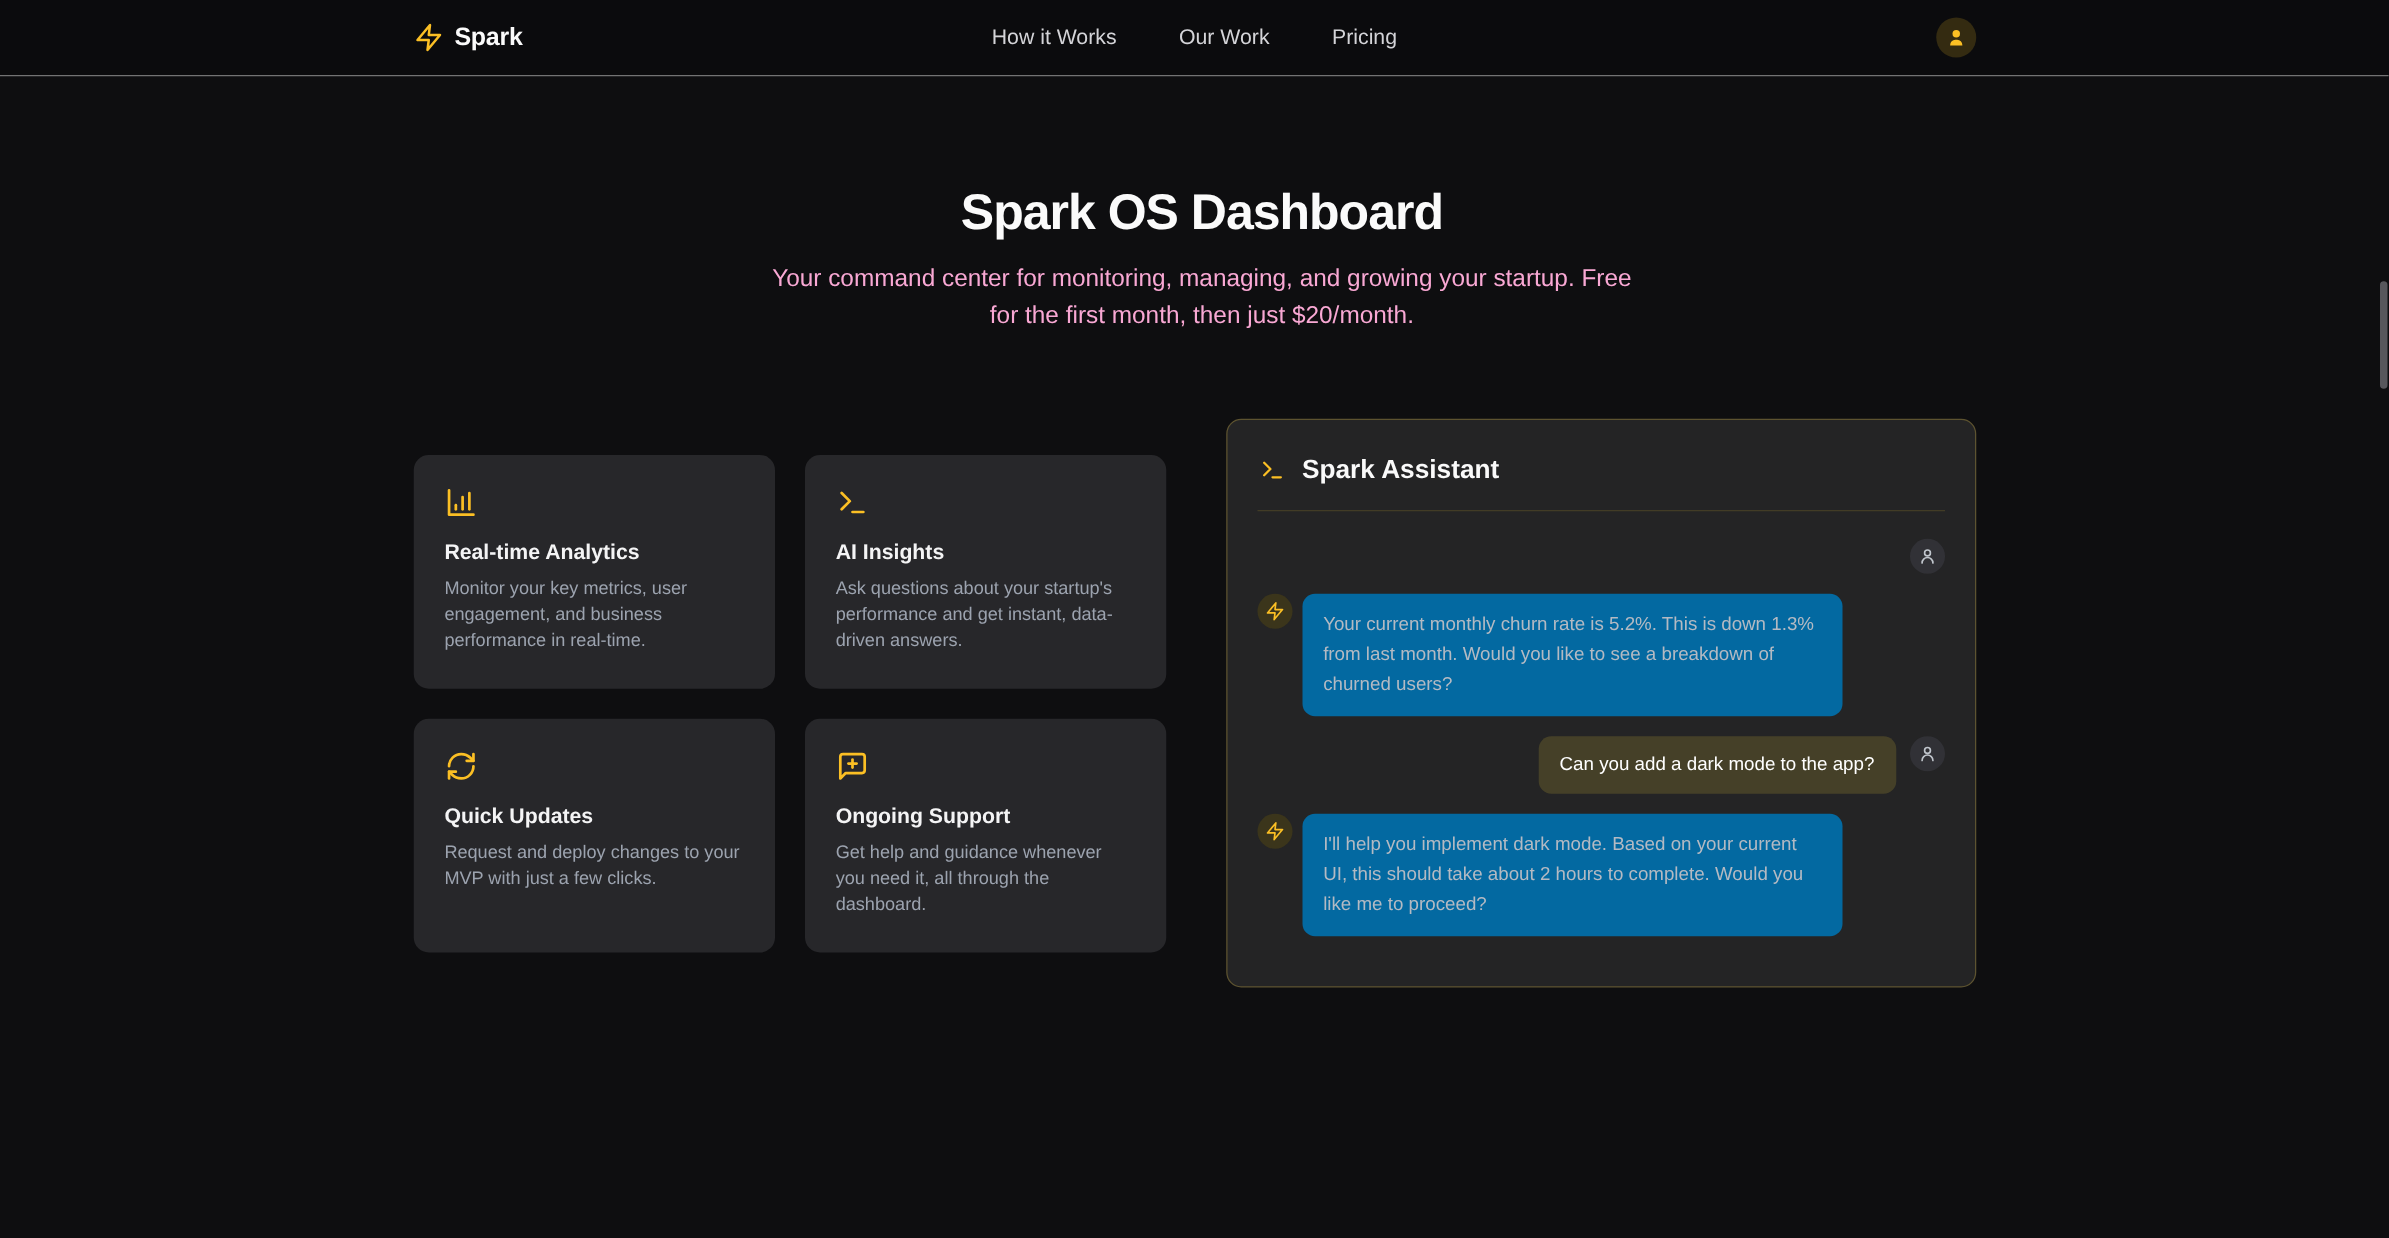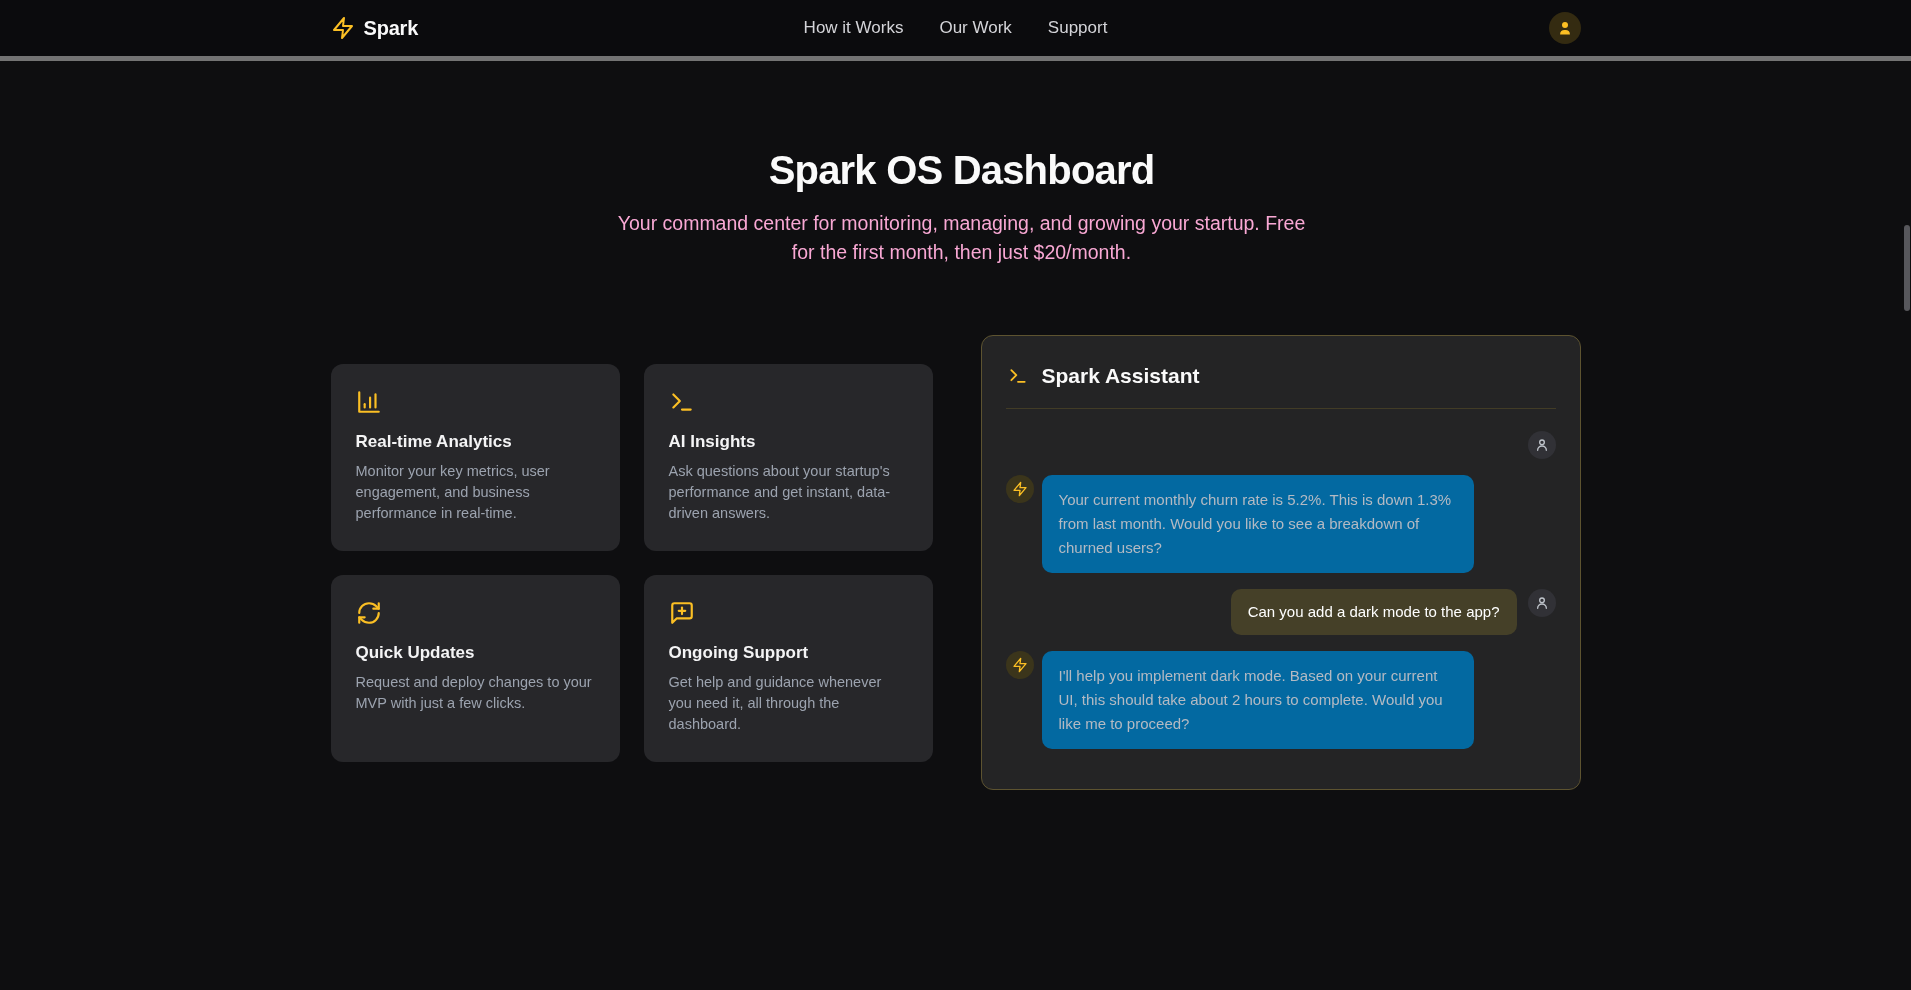--- a/index.html
+++ b/index.html
@@ -8,35 +8,35 @@
     background:#0e0e10;
     font-family:"Liberation Sans", sans-serif;
     color:#fafafa;
     overflow:hidden;
     position:relative;
   }
   
   .topnav {
     height:61px;
     background:#0b0b0d;
-    border-bottom:5px solid #737373;
+    border-bottom:1px solid #737373;
   }
   .topnav-inner {
     width:1250px; height:100%;
     margin:0 auto;
     display:flex; align-items:center; justify-content:space-between;
     position:relative;
   }
   .brand { display:flex; align-items:center; gap:9px; cursor:pointer; }
   .brand .bolt { width:24px; height:24px; color:#fbbf24; display:flex; }
   .brand-name { font-size:20px; font-weight:700; letter-spacing:-0.2px; color:#fafafa; }
   .nav-links {
     position:absolute; left:50%; top:50%;
     transform:translate(-50%,-50%);
-    display:flex; gap:36px;
+    display:flex; gap:50px;
   }
   .nav-link { font-size:17px; color:#d4d4d8; cursor:pointer; }
   .avatar-btn {
     width:32px; height:32px; border-radius:50%;
     background:#342b11; border:none; cursor:pointer;
     display:flex; align-items:center; justify-content:center;
   }
   .avatar-btn svg { width:18px; height:18px; }
   
   .hero { text-align:center; margin-top:87px;padding-left:12px; }
@@ -108,21 +108,21 @@
       <span class="bolt">
         <svg viewBox="0 0 24 24" fill="none" stroke="currentColor" stroke-width="2" stroke-linecap="round" stroke-linejoin="round">
             <path d="M13 2 3 14h9l-1 8 10-12h-9l1-8z"></path>
           </svg>
       </span>
       <span class="brand-name">Spark</span>
     </div>
     <nav class="nav-links">
       <span class="nav-link">How it Works</span>
       <span class="nav-link">Our Work</span>
-      <span class="nav-link">Support</span>
+      <span class="nav-link">Pricing</span>
     </nav>
     <button class="avatar-btn">
       <span style="display:flex;">
         <svg viewBox="0 0 24 24" fill="#fbbf24">
             <circle cx="12" cy="8" r="4"></circle>
             <path d="M5.5 20.5v-.5a5.5 5.5 0 0 1 5.5-5.5h2a5.5 5.5 0 0 1 5.5 5.5v.5z"></path>
           </svg>
       </span>
     </button>
   </div>

